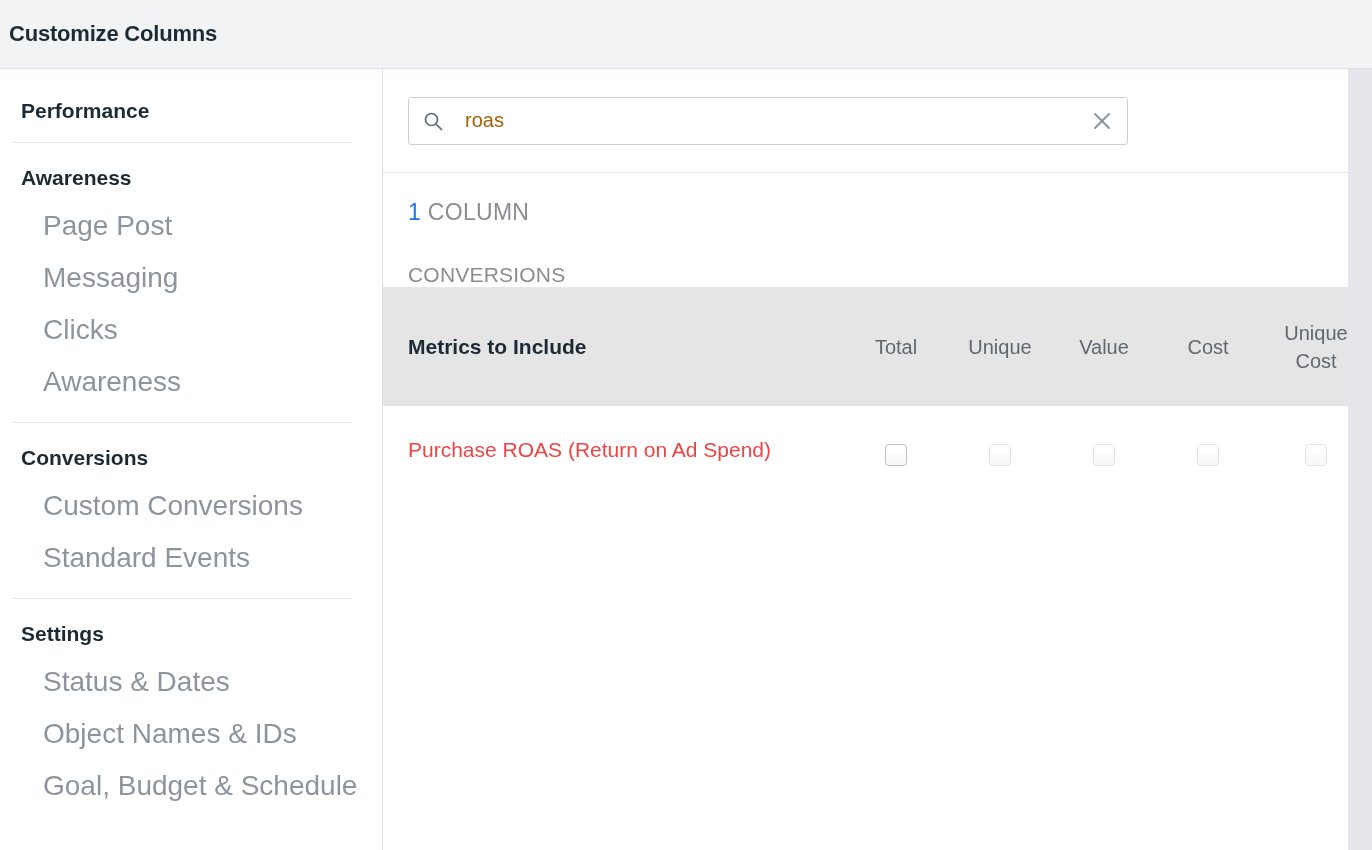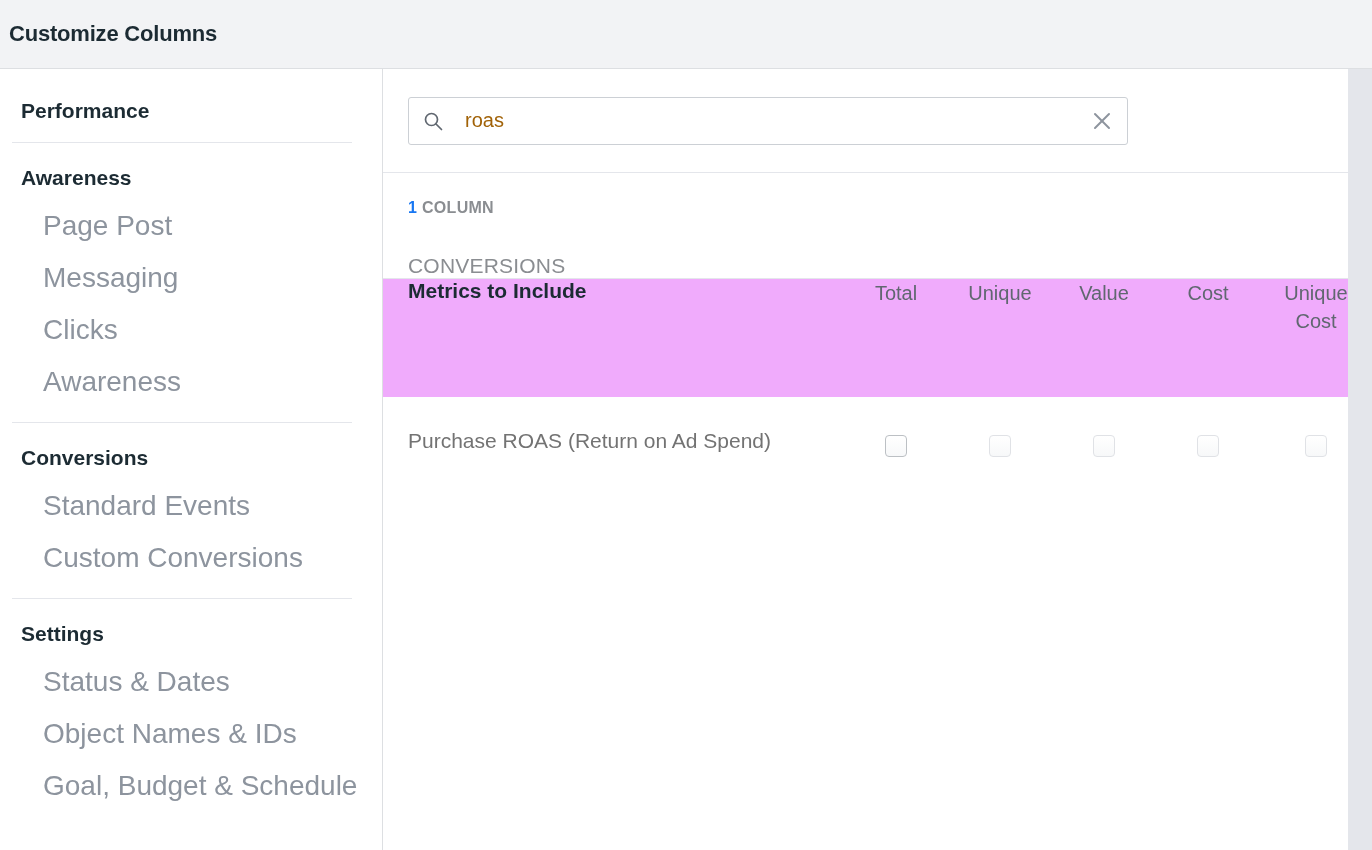--- a/index.html
+++ b/index.html
@@ -108,41 +108,41 @@
     width: 26px; height: 26px;
     flex: none;
     color: #8d949e;
     cursor: pointer;
     display: flex; align-items: center; justify-content: center;
   }
 
   
   .count-block { padding: 26px 0 0 25px; flex: none; }
   .col-count {
-    font-size: 16px;
-    font-weight: bold;
+    font-size: 23px;
+    font-weight: normal;
     color: #8a8d91;
     letter-spacing: 0.3px;
   }
   .col-count .num { color: #1877f2; }
   .category-label {
     font-size: 21px;
     color: #8a8d91;
     letter-spacing: 0.2px;
     margin-top: 37px;
     margin-bottom: 0;
   }
 
   
   .metrics-table { width: 100%; flex: none; }
   .table-head-row {
-    background: #f0abfc;
+    background: #e5e5e5;
     height: 119px;
     display: flex;
-    align-items: flex-start;
+    align-items: center;
     border-top: 1px solid #e4e6eb;
   }
   .th-metrics {
     flex: 1;
     padding-left: 25px;
     font-size: 21px;
     font-weight: bold;
     color: #1c2b33;
   }
   .th-col {
@@ -161,21 +161,21 @@
     display: flex;
     align-items: flex-start;
     padding-top: 26px;
     background: #fff;
   }
   .td-metric {
     flex: 1;
     padding-left: 25px;
     padding-right: 40px;
     font-size: 21px;
-    color: #737373;
+    color: #ef4444;
     line-height: 36px;
   }
   .td-check {
     width: 104px;
     flex: none;
     display: flex;
     justify-content: center;
     padding-top: 12px;
   }
   .td-check.last { width: 112px; }
@@ -222,22 +222,22 @@
         <div class="group-header tight">Awareness</div>
         <div class="nav-item">Page Post</div>
         <div class="nav-item">Messaging</div>
         <div class="nav-item">Clicks</div>
         <div class="nav-item">Awareness</div>
       </div>
       <div class="divider"></div>
 
       <div class="nav-group">
         <div class="group-header tight">Conversions</div>
+        <div class="nav-item">Custom Conversions</div>
         <div class="nav-item">Standard Events</div>
-        <div class="nav-item">Custom Conversions</div>
       </div>
       <div class="divider"></div>
 
       <div class="nav-group">
         <div class="group-header tight">Settings</div>
         <div class="nav-item">Status &amp; Dates</div>
         <div class="nav-item">Object Names &amp; IDs</div>
         <div class="nav-item">Goal, Budget &amp; Schedule</div>
       </div>
     </div>

